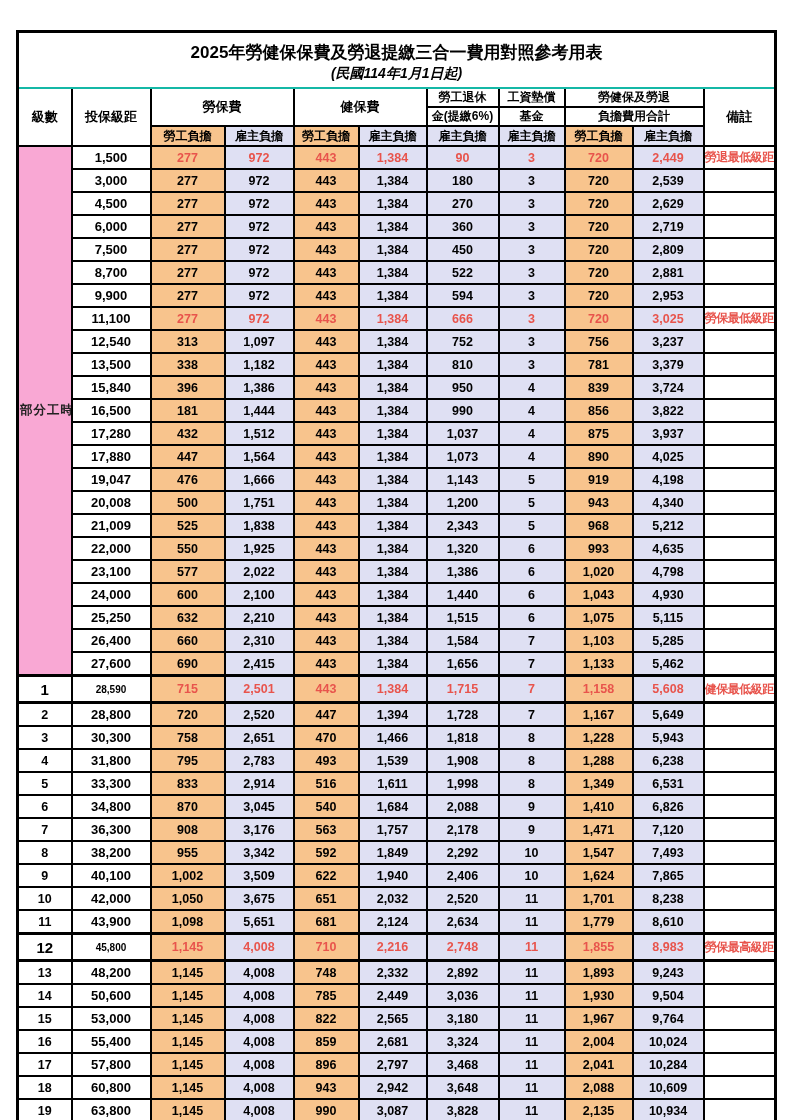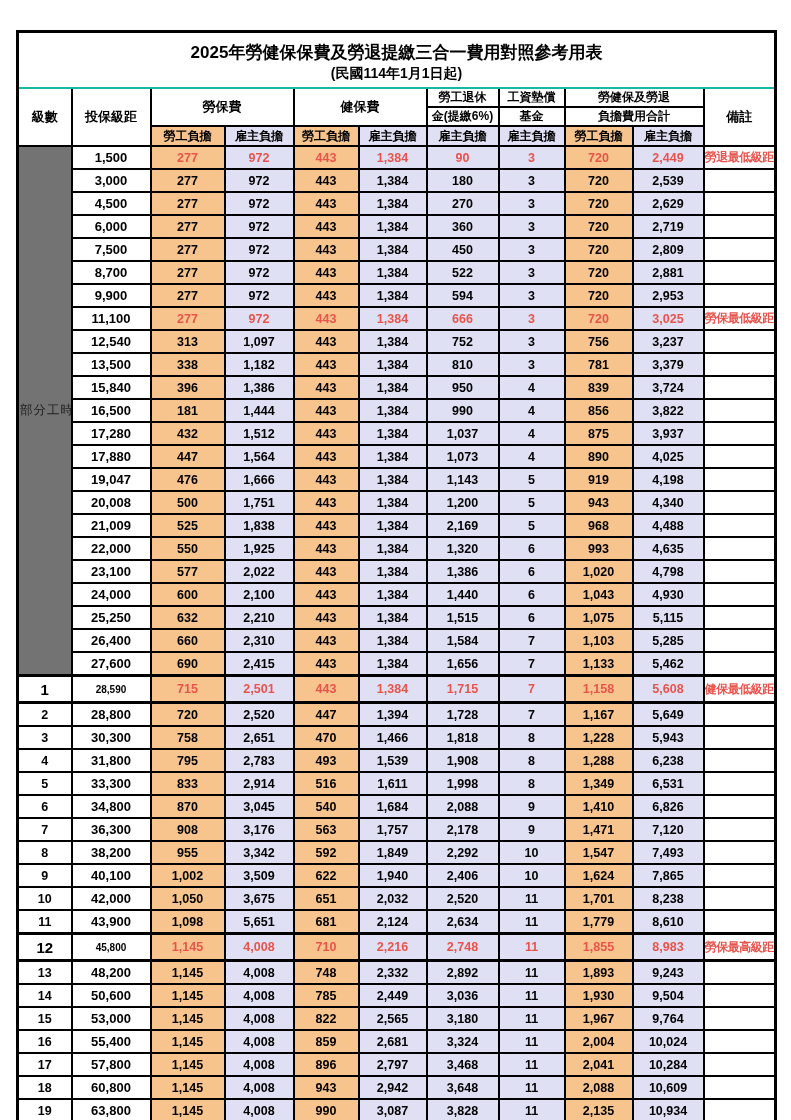--- a/index.html
+++ b/index.html
@@ -19,32 +19,32 @@
     padding:0 1px;
     text-align:center;
     vertical-align:middle;
     overflow:hidden;
     white-space:nowrap;
     color:#000;
   }
   
   .title-cell{height:54px;border-bottom:2px solid #14b8a6;}
   .title-main{font-size:17px;font-weight:bold;line-height:1.6;}
-  .title-sub{font-size:14px;font-weight:bold;line-height:1.1;}
+  .title-sub{font-size:14px;font-weight:bold;line-height:1.1;font-style:italic;}
   
   thead th{font-weight:bold;background:#fff;}
   .h-main{font-size:13px;height:19px;}
   .h-two{font-size:12px;height:17px;}
   .h-sub{font-size:12px;height:18px;}
   .c-org{background:#f8c48d;}
   .c-lav{background:#dfe0f3;}
   
   tbody td{font-size:12.5px;font-weight:bold;height:21px;}
   td.bracket{font-size:13px;}
-  td.part-cell{background:#737373;font-weight:400;font-size:12.5px;color:#222;letter-spacing:1px;}
+  td.part-cell{background:#f9a8d4;font-weight:700;font-size:12.5px;color:#222;letter-spacing:1px;}
   td.remark{font-size:12px;font-weight:bold;color:#f2837b;padding:0;letter-spacing:-0.5px;}
   tr.red-row td.val, tr.red-row td.remark-red{color:#e8544c;}
   tr.major td{border-top:3px solid #000;border-bottom:3px solid #000;height:24px;}
   tr.major td.lv{font-size:15px;}
   tr.major td.bracket{font-size:10px;}
 </style>
 </head>
 <body>
 
 <table>
@@ -287,24 +287,24 @@
         <td class="val c-org">943</td>
         <td class="val c-lav">4,340</td>
         <td class="remark"></td>
       </tr>
       <tr>
         <td class="bracket">21,009</td>
         <td class="val c-org">525</td>
         <td class="val c-lav">1,838</td>
         <td class="val c-org">443</td>
         <td class="val c-lav">1,384</td>
-        <td class="val c-lav">2,169</td>
+        <td class="val c-lav">2,343</td>
         <td class="val c-lav">5</td>
         <td class="val c-org">968</td>
-        <td class="val c-lav">4,488</td>
+        <td class="val c-lav">5,212</td>
         <td class="remark"></td>
       </tr>
       <tr>
         <td class="bracket">22,000</td>
         <td class="val c-org">550</td>
         <td class="val c-lav">1,925</td>
         <td class="val c-org">443</td>
         <td class="val c-lav">1,384</td>
         <td class="val c-lav">1,320</td>
         <td class="val c-lav">6</td>

